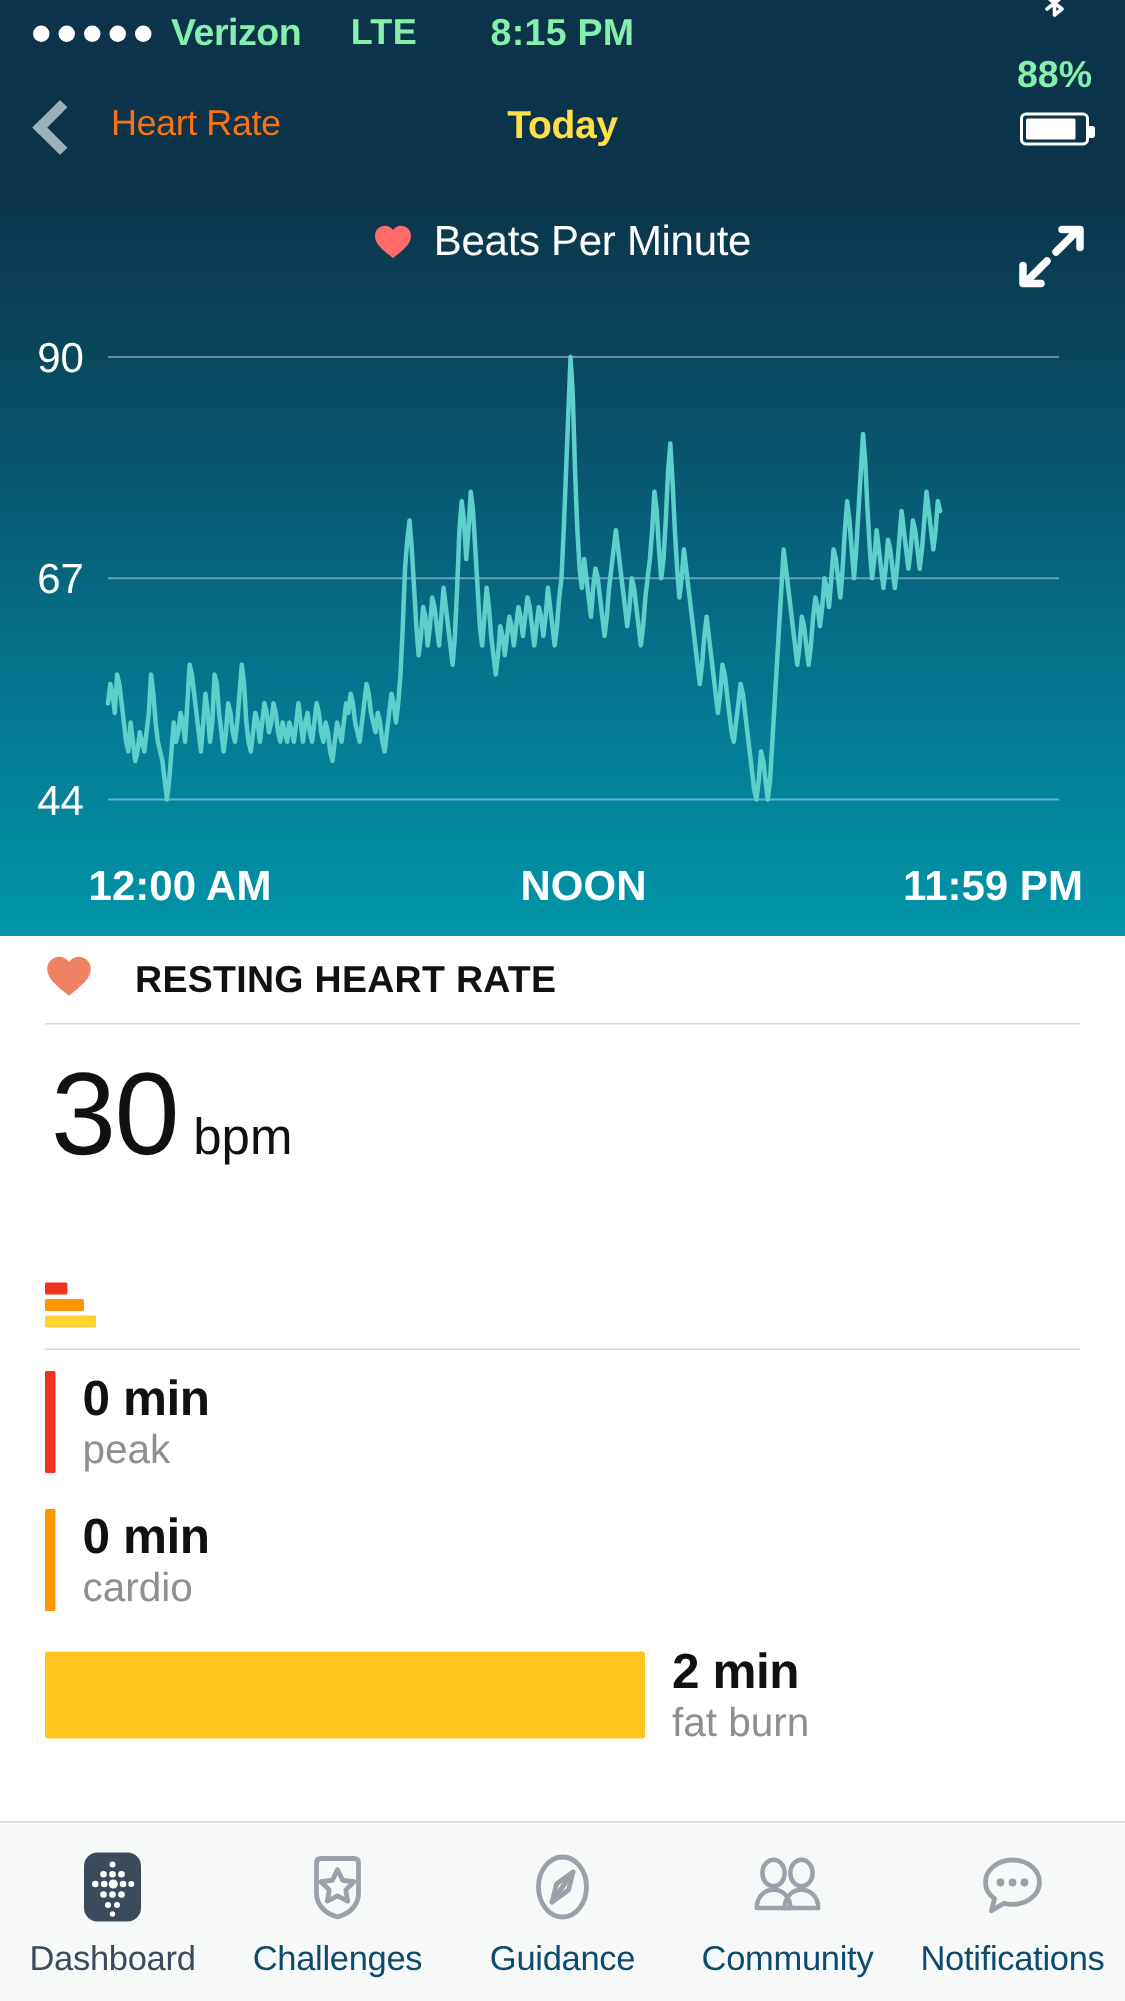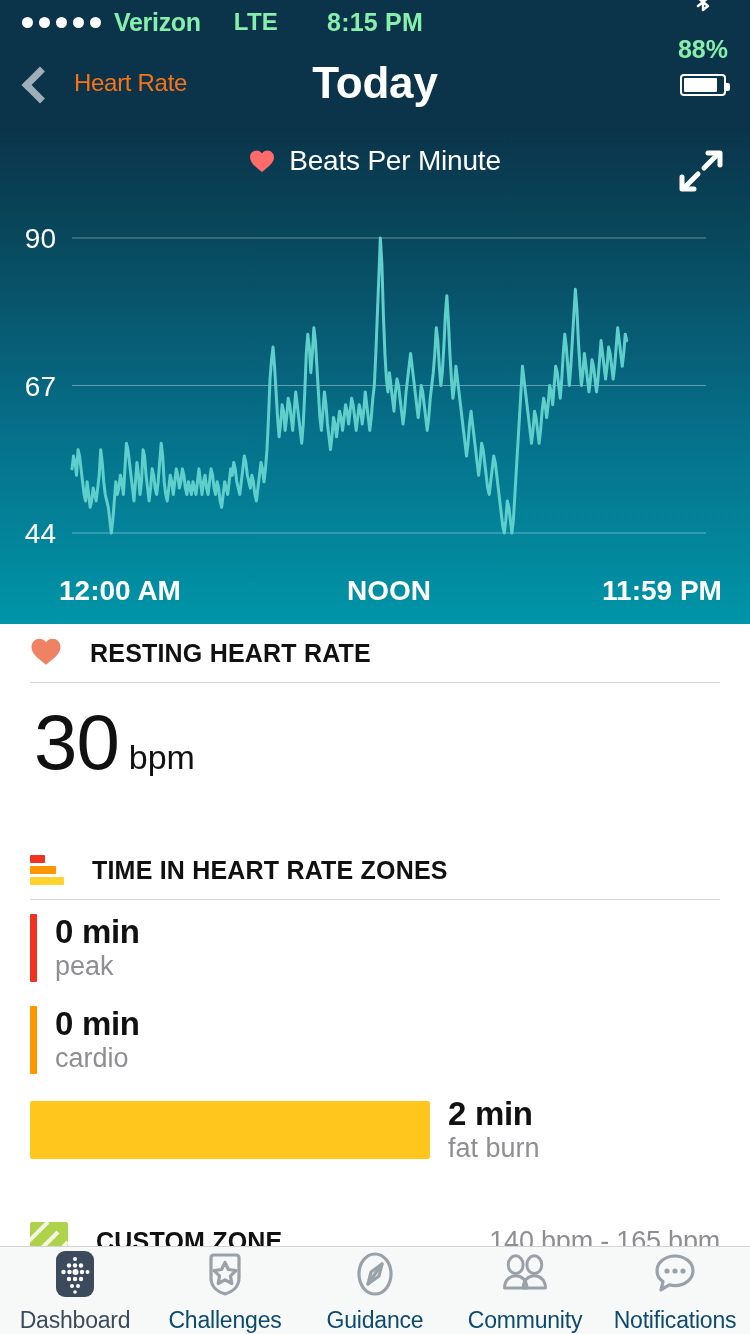--- a/index.html
+++ b/index.html
@@ -46,21 +46,21 @@
   .nav-back{ display:flex; align-items:center; gap:8px; cursor:pointer; z-index:2;}
   .chev{ width:26px; height:26px; position:relative; }
   .chev::before{
     content:""; position:absolute; left:7px; top:2px;
     width:19px; height:19px; border-left:7px solid #9FAFB8; border-bottom:7px solid #9FAFB8;
     transform:rotate(45deg);
   }
   .nav-back-label{ font-size:24px; color:#f97316; letter-spacing:-0.3px;margin-left:20px; }
   .nav-title{
     position:absolute; left:0; right:0; text-align:center;
-    font-size:44px; font-weight:bold; color:#ffffff; letter-spacing:-0.2px;
+    font-size:26px; font-weight:bold; color:#fde047; letter-spacing:-0.2px;
   }
 
   
   .chart-card{
     height:502px; position:relative;
     background:linear-gradient(180deg,#0B3349 0%, #08475C 22%, #06708A 62%, #0095A8 100%);
     overflow:hidden;
   }
   .chart-head{
     position:absolute; top:0; left:0; right:0; height:78px;
@@ -99,21 +99,21 @@
   .zone-name{ font-size:27px; color:#8E8E93; line-height:1.15; }
   .zone-row-wide{ display:flex; align-items:center; padding:12px 0 12px 0; }
 
   .custom-icon{ width:38px; height:38px; border-radius:2px; overflow:hidden; }
   .cz-range{ margin-left:auto; font-size:27px; color:#8E8E93; letter-spacing:-0.2px;}
   .cut-row{ padding-left:4px; }
   .cut-num{ font-size:74px; font-weight:300; color:#111; line-height:0.92; }
 
   
   .tab-bar{
-    position:absolute; left:0; right:0; bottom:0; height:88px;
+    position:absolute; left:0; right:0; bottom:0; height:120px;
     background:#F7F8F8; border-top:1px solid #D3D3D3;
     display:flex; align-items:center;
   }
   .tab{
     flex:1; display:flex; flex-direction:column; align-items:center; justify-content:center;
     gap:7px; cursor:pointer; height:100%;
   }
   .tab-label{ font-size:23px; color:#0c4a6e; letter-spacing:-0.2px; }
   .tab.active .tab-label{ color:#3C4B5B; }
   .tab-ico{ width:54px; height:54px; display:flex; align-items:center; justify-content:center;}
@@ -214,21 +214,20 @@
     </div>
   </div>
 
   <div class="section" style="margin-top:44px;">
     <div class="sec-head">
       <span class="zones-icon">
         <span class="zbar" style="width:15px;background:#F0321E;"></span>
         <span class="zbar" style="width:26px;background:#FF9500;"></span>
         <span class="zbar" style="width:34px;background:#FFD22E;"></span>
       </span>
-      <span class="sec-title">TIME IN HEART RATE ZONES</span>
     </div>
     <div class="divider"></div>
 
     <div class="zone-row">
       <span class="zone-bar" style="background:#F0321E;"></span>
       <span class="zone-txt">
         <div class="zone-min">0 min</div>
         <div class="zone-name">peak</div>
       </span>
     </div>

